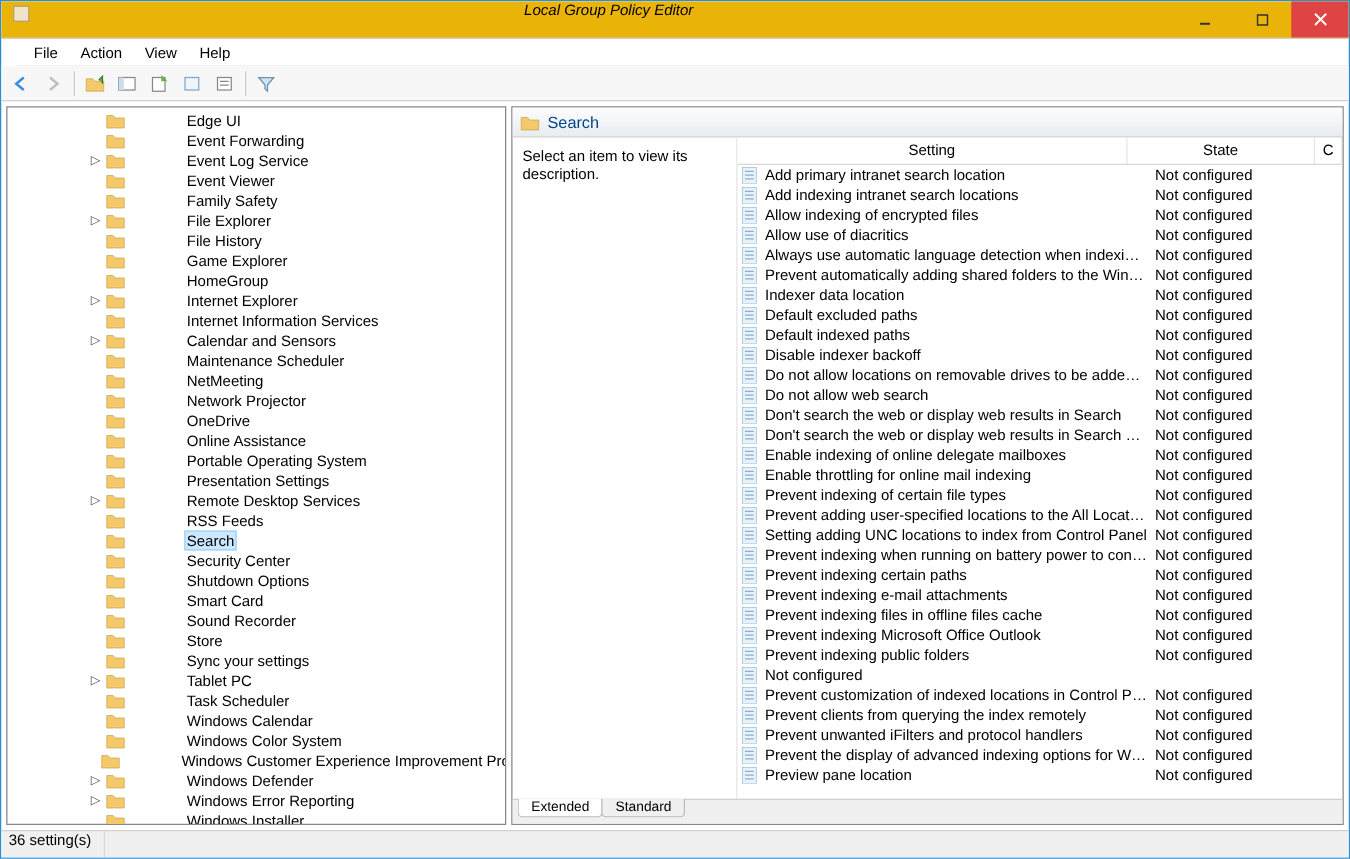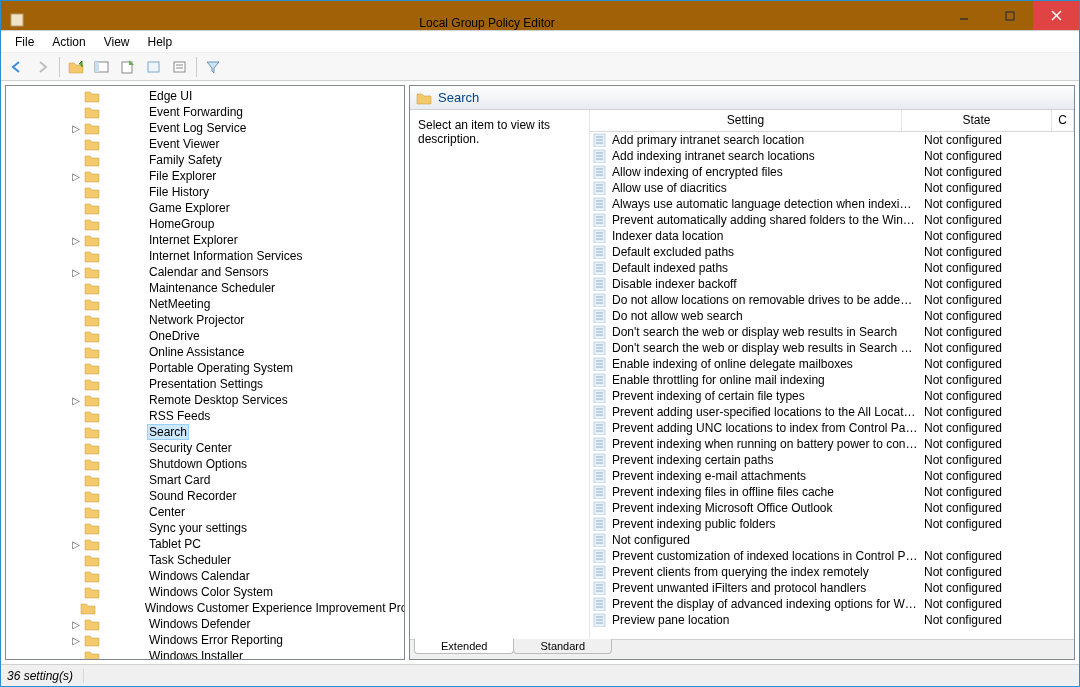--- a/index.html
+++ b/index.html
@@ -1,27 +1,27 @@
 <!DOCTYPE html>
 <html><head>
 <meta charset="utf-8">
 <style>
 * { box-sizing: border-box; margin: 0; padding: 0; font-family: "Segoe UI", Tahoma, sans-serif; font-size: 12px; }
 body { background: #fff; width: 1080px; height: 687px; overflow: hidden; display: flex; flex-direction: column; border: 1px solid #2d8ecf; }
 
 
-.titlebar { height: 30px; background: #a16207; display: flex; align-items: flex-end; border-bottom: 1px solid #d0d0d0; }
+.titlebar { height: 30px; background: #eab308; display: flex; align-items: flex-start; border-bottom: 1px solid #d0d0d0; font-style: italic; }
 .titlebar .icon { width: 20px; height: 20px; margin: 0 6px; display: flex; align-items: center; justify-content: center; }
 .titlebar .title { flex: 1; text-align: center; color: #000; font-size: 12px; }
 .winbtns { display: flex; height: 100%; }
 .winbtn { width: 46px; display: flex; align-items: center; justify-content: center; cursor: default; }
 .winbtn.close { background: #e04343; color: #fff; }
 
 
-.menubar { height: 22px; display: flex; align-items: center; padding: 0 6px; gap: 2px; border-bottom: 1px solid #f0f0f0; }
+.menubar { height: 22px; display: flex; align-items: center; padding: 0 6px; gap: 2px; border-bottom: 1px solid #f0f0f0; margin-left: 12px; }
 .menubar span { padding: 2px 8px; cursor: default; }
 
 
 .toolbar { height: 28px; display: flex; align-items: center; padding: 2px 4px; gap: 2px; border-bottom: 1px solid #d0d0d0; background: #f7f7f7; }
 .tbtn { width: 24px; height: 22px; display: flex; align-items: center; justify-content: center; cursor: default; border: 1px solid transparent; }
 .tsep { width: 1px; height: 20px; background: #ccc; margin: 0 2px; }
 
 
 .main { flex: 1; display: flex; overflow: hidden; }
 .tree-pane { width: 400px; border: 1px solid #828790; margin: 4px 2px 4px 4px; overflow: hidden; display: flex; }
@@ -56,24 +56,24 @@
 .list-body::-webkit-scrollbar-track { background: #f0f0f0; }
 .list-body::-webkit-scrollbar-thumb { background: #cdcdcd; border: 1px solid #b8b8b8; }
 .list-body::-webkit-scrollbar-button { background: #f0f0f0; width: 17px; height: 17px; border: 1px solid #cdcdcd; }
 
 .list-row { display: flex; height: 16px; align-items: center; white-space: nowrap; cursor: default; }
 .list-row .icon { width: 16px; height: 14px; margin: 0 4px 0 2px; flex-shrink: 0; }
 .list-row .setting-text { flex: 1; overflow: hidden; text-overflow: ellipsis; padding-right: 6px; }
 .list-row .state-text { width: 150px; }
 
 .tabs-bottom { height: 20px; display: flex; align-items: flex-start; padding-left: 4px; background: #f0f0f0; border-top: 1px solid #d0d0d0; }
-.tab { padding: 1px 26px; border: 1px solid #bbb; border-top: none; border-radius: 0 0 4px 4px; background: #fff; font-size: 11px; margin-right: -1px; position: relative; top: -1px; cursor: default; }
+.tab { padding: 1px 10px; border: 1px solid #bbb; border-top: none; border-radius: 0 0 4px 4px; background: #fff; font-size: 11px; margin-right: -1px; position: relative; top: -1px; cursor: default; }
 .tab.inactive { background: #f0f0f0; }
 
-.statusbar { height: 22px; background: #f0f0f0; border-top: 1px solid #d0d0d0; display: flex; align-items: center; padding: 0 6px; font-size: 11px; font-style: italic; }
+.statusbar { height: 22px; background: #f0f0f0; border-top: 1px solid #d0d0d0; display: flex; padding: 0 6px; font-size: 11px; }
 .statusbar .cell { border-right: 1px solid #d8d8d8; padding-right: 10px; margin-right: 6px; }
 
 
 .folder-svg { fill: #f3c96b; stroke: #c69b3c; stroke-width: 0.5; }
 .policy-svg { fill: #e8f2fb; stroke: #8faecb; stroke-width: 0.5; }
 </style>
 </head>
 <body>
 
 <svg width="0" height="0" style="position:absolute">
@@ -358,21 +358,21 @@
           <svg width="16" height="14" class="folder">
             <use href="#folder-icon"></use>
           </svg>
           <span class="label">Sound Recorder</span>
         </div>
         <div class="tree-row">
           <span class="expander blank">▷</span>
           <svg width="16" height="14" class="folder">
             <use href="#folder-icon"></use>
           </svg>
-          <span class="label">Center</span>
+          <span class="label">Store</span>
         </div>
         <div class="tree-row">
           <span class="expander blank">▷</span>
           <svg width="16" height="14" class="folder">
             <use href="#folder-icon"></use>
           </svg>
           <span class="label">Sync your settings</span>
         </div>
         <div class="tree-row">
           <span class="expander">▷</span>
@@ -574,21 +574,21 @@
               <svg width="16" height="14" class="icon">
                 <use href="#policy-icon"></use>
               </svg>
               <span class="setting-text">Prevent adding user-specified locations to the All Locations ...</span>
               <span class="state-text">Not configured</span>
             </div>
             <div class="list-row">
               <svg width="16" height="14" class="icon">
                 <use href="#policy-icon"></use>
               </svg>
-              <span class="setting-text">Prevent adding UNC locations to index from Control Panel</span>
+              <span class="setting-text">Setting adding UNC locations to index from Control Panel</span>
               <span class="state-text">Not configured</span>
             </div>
             <div class="list-row">
               <svg width="16" height="14" class="icon">
                 <use href="#policy-icon"></use>
               </svg>
               <span class="setting-text">Prevent indexing when running on battery power to conserv...</span>
               <span class="state-text">Not configured</span>
             </div>
             <div class="list-row">

